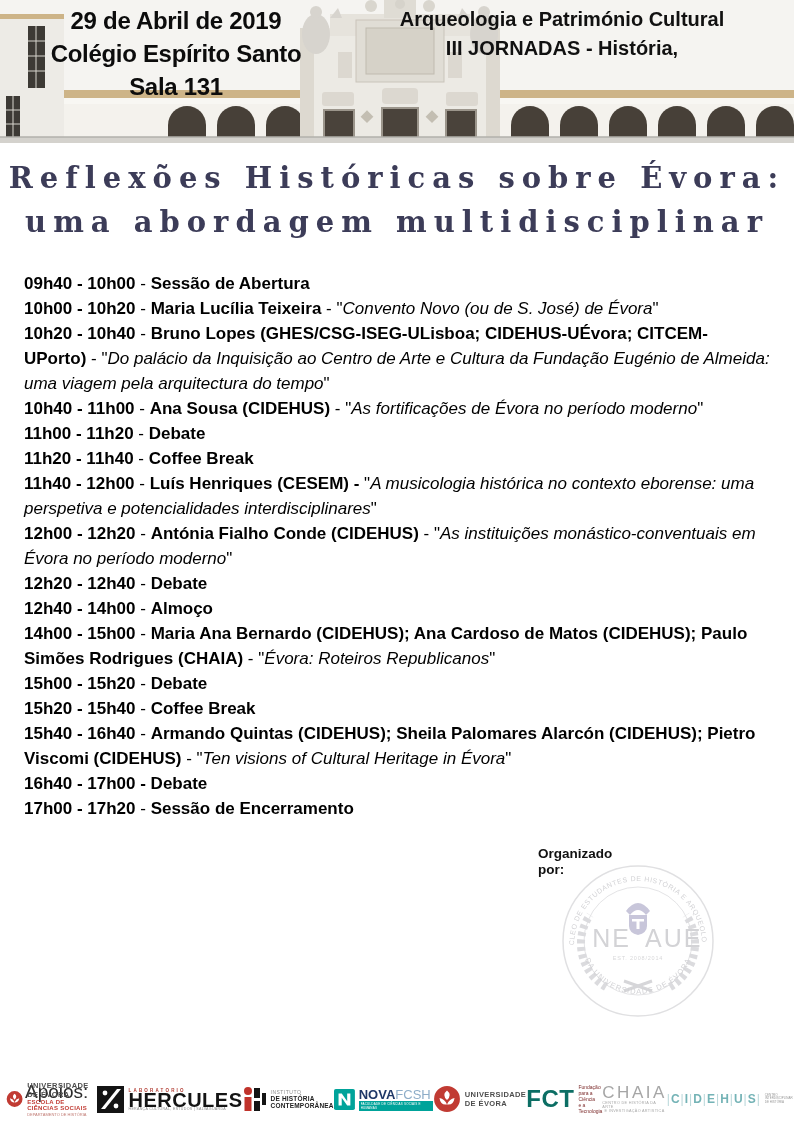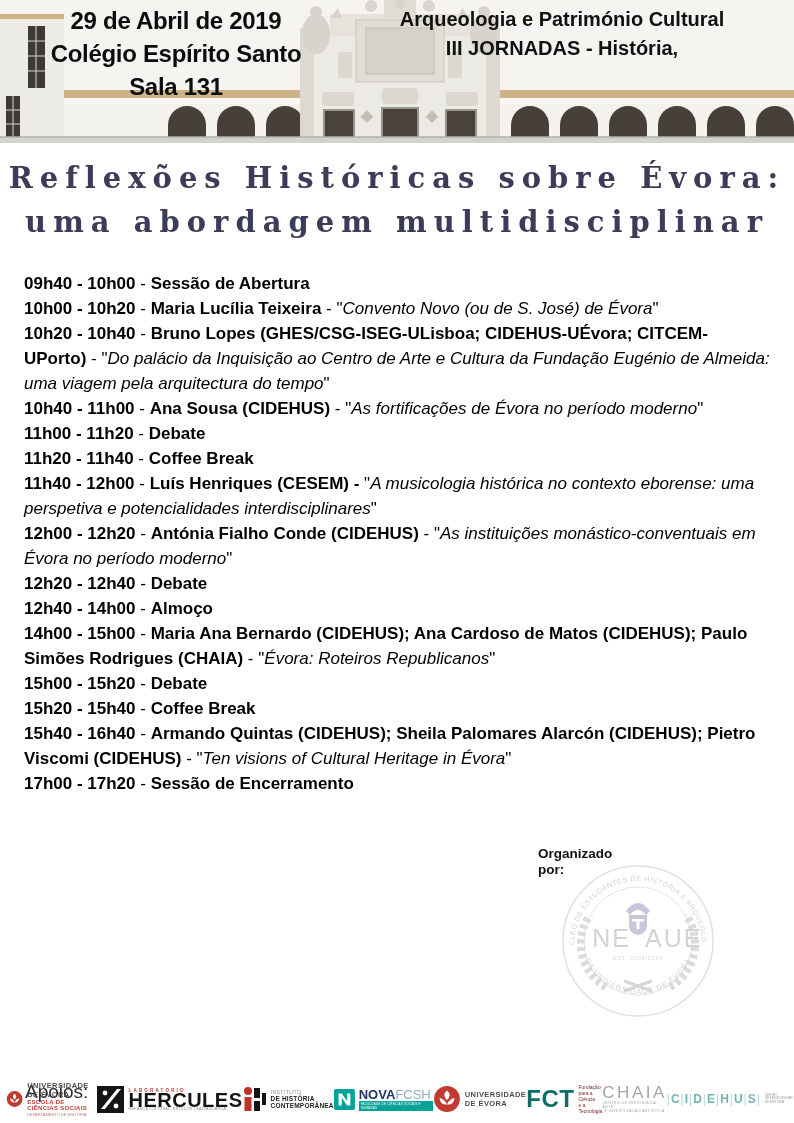--- a/index.html
+++ b/index.html
@@ -194,20 +194,21 @@
       <p><span class="b">11h00 - 11h20</span><span> - </span><span class="b">Debate</span></p>
       <p><span class="b">11h20 - 11h40</span><span> - </span><span class="b">Coffee Break</span></p>
       <p><span class="b">11h40 - 12h00</span><span> - </span><span class="b">Luís Henriques (CESEM) -</span><span> "</span><span class="i">A musicologia histórica no contexto eborense: uma perspetiva e potencialidades interdisciplinares</span><span>"</span></p>
       <p><span class="b">12h00 - 12h20</span><span> - </span><span class="b">Antónia Fialho Conde (CIDEHUS)</span><span> - "</span><span class="i">As instituições monástico-conventuais em Évora no período moderno</span><span>"</span></p>
       <p><span class="b">12h20 - 12h40</span><span> - </span><span class="b">Debate</span></p>
       <p><span class="b">12h40 - 14h00</span><span> - </span><span class="b">Almoço</span></p>
       <p><span class="b">14h00 - 15h00</span><span> - </span><span class="b">Maria Ana Bernardo (CIDEHUS); Ana Cardoso de Matos (CIDEHUS); Paulo Simões Rodrigues (CHAIA)</span><span> - "</span><span class="i">Évora: Roteiros Republicanos</span><span>"</span></p>
       <p><span class="b">15h00 - 15h20</span><span> - </span><span class="b">Debate</span></p>
       <p><span class="b">15h20 - 15h40</span><span> - </span><span class="b">Coffee Break</span></p>
       <p><span class="b">15h40 - 16h40</span><span> - </span><span class="b">Armando Quintas (CIDEHUS); Sheila Palomares Alarcón (CIDEHUS); Pietro Viscomi (CIDEHUS)</span><span> - "</span><span class="i">Ten visions of Cultural Heritage in Évora</span><span>"</span></p>
+      <p><span class="b">16h40 - 17h00 - Debate</span></p>
       <p><span class="b">17h00 - 17h20</span><span> - </span><span class="b">Sessão de Encerramento</span></p>
     </div>
 
   <div class="organizado">
     <div>Organizado</div>
     <div>por:</div>
   </div>
 
   <svg class="badge" width="156" height="156" viewBox="0 0 156 156">
     <defs>

